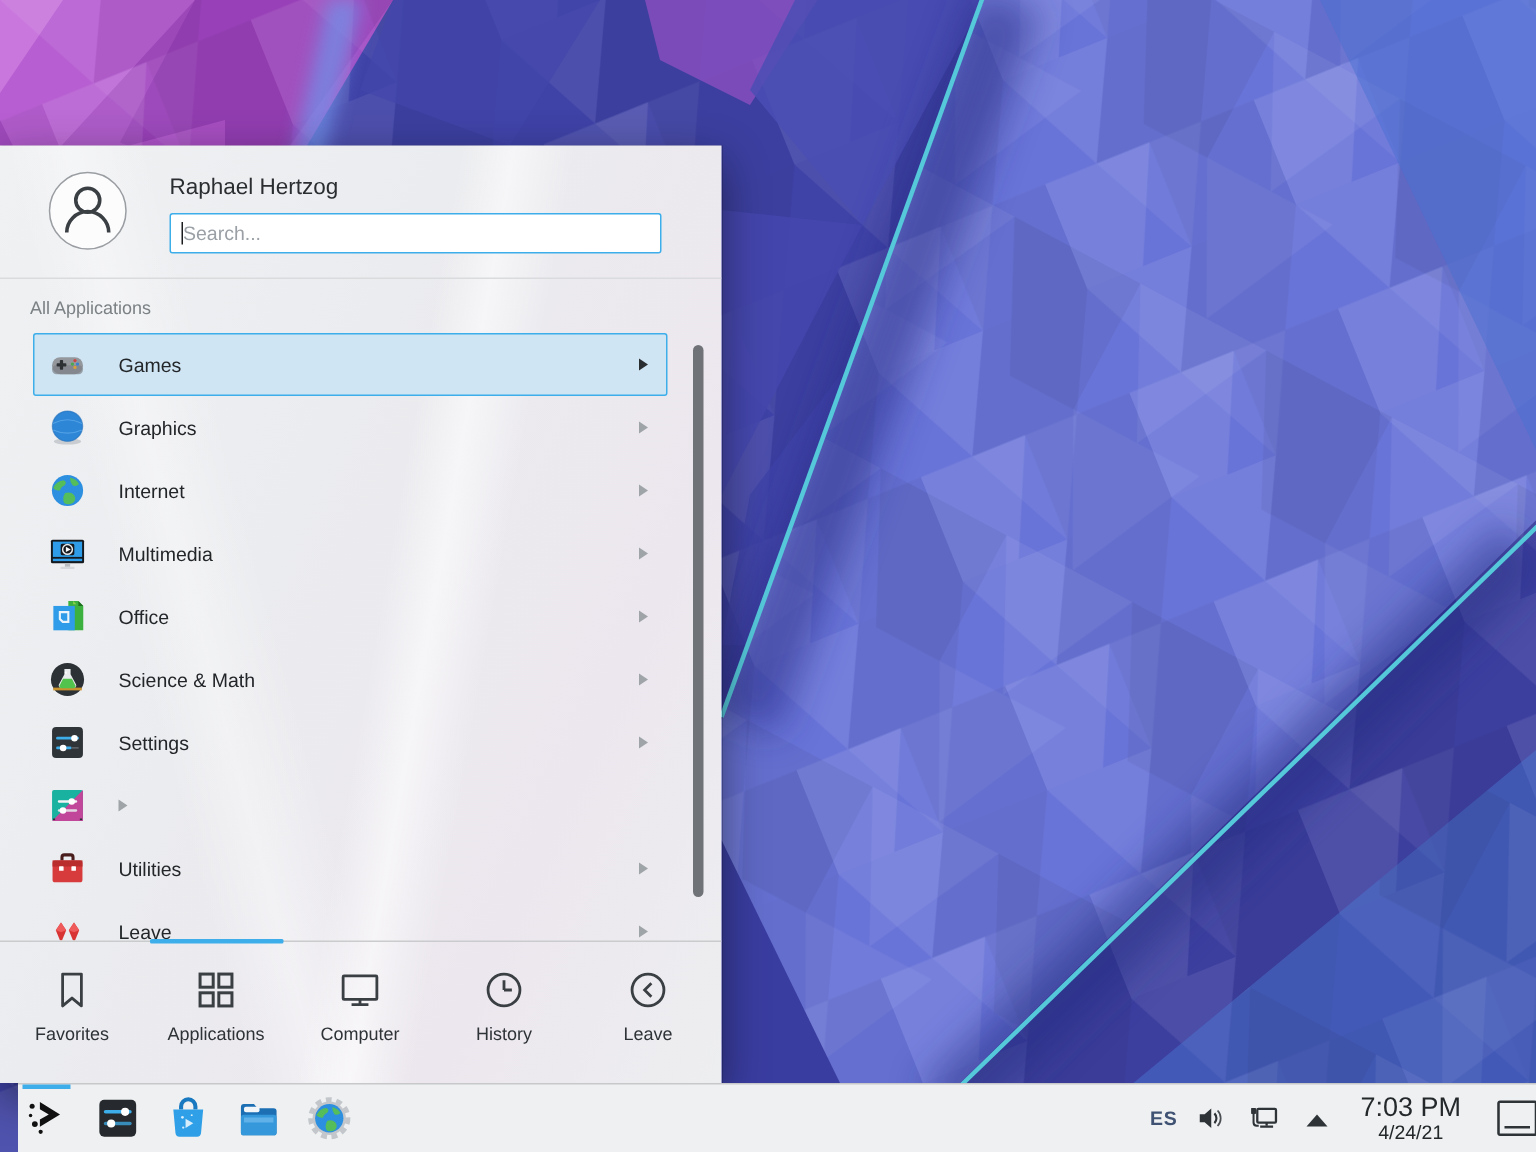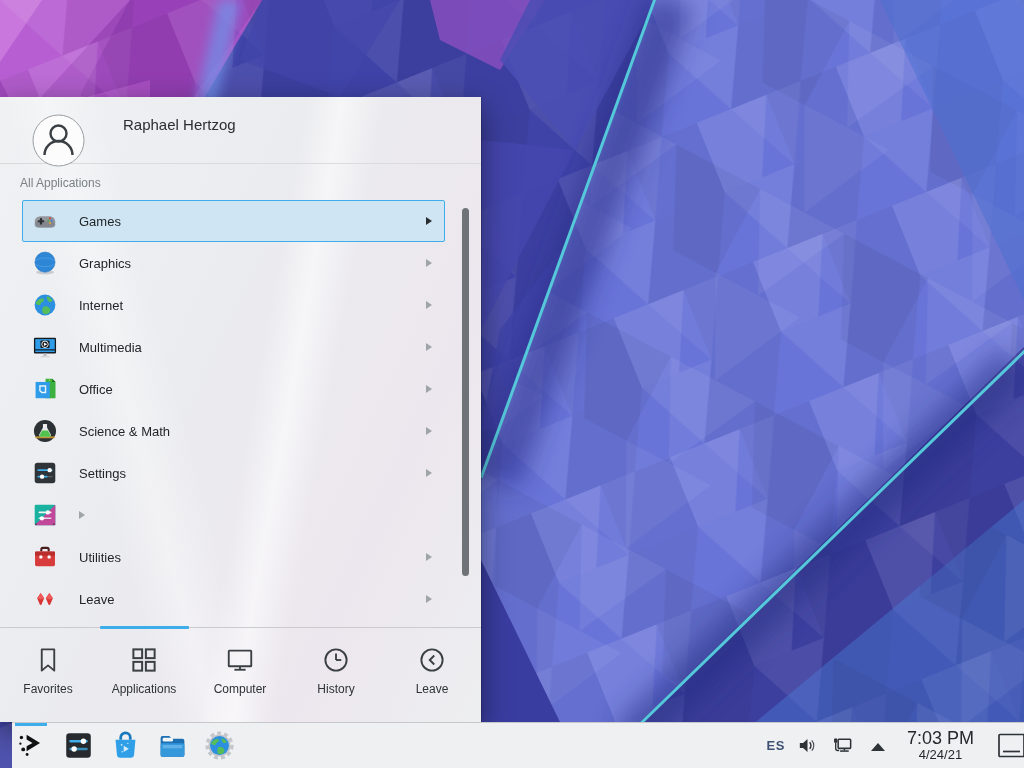--- a/index.html
+++ b/index.html
@@ -14,22 +14,22 @@
     background:linear-gradient(115deg,#f0f1f3 0%,#ebecef 40%,#ece7ee 75%,#edeef0 100%);
     box-shadow:0 10px 28px rgba(0,0,0,.45), 1px 0 0 rgba(0,0,0,.18);
     overflow:hidden; }
   .panel::before { content:""; position:absolute; inset:0; pointer-events:none;
     background:
       linear-gradient(100deg, rgba(255,255,255,0) 52%, rgba(255,255,255,.55) 58%, rgba(255,255,255,0) 65%),
       linear-gradient(75deg, rgba(255,255,255,0) 26%, rgba(255,255,255,.35) 33%, rgba(255,255,255,0) 41%);
   }
   .panel > * { position:relative; }
 
-  .header { display:flex; align-items:flex-start; gap:38px; padding:17px 40px 14px 32px;
-    border-bottom:1px solid #d9dbdd; height:67px; }
+  .header { display:flex; align-items:flex-start; gap:28px; padding:17px 40px 14px 32px;
+    border-bottom:1px solid #d9dbdd; height:89px; }
   .avatar { width:53px; height:53px; flex:0 0 auto; }
   .header-right { flex:1; min-width:0; }
   .user-name { font-size:15px; color:#2b2e31; margin:2px 0 9px 0; }
   .search-box { position:relative; }
   .search-box input { width:100%; height:27px; border:1px solid var(--accent); border-radius:2px;
     background:#fff; padding:0 8px; font-size:13px; font-family:inherit; color:#232629; outline:none; }
   .search-box input::placeholder { color:#9aa0a5; }
   .text-caret { position:absolute; left:8px; top:6px; width:1px; height:15px; background:#1a1c1e; }
 
   .section-label { font-size:12px; color:#7b8184; padding:12px 0 10px 20px; }
@@ -141,20 +141,24 @@
   <div class="header">
     <div class="avatar">
       <svg viewBox="0 0 53 53">
         <circle cx="26.5" cy="26.5" r="25.5" fill="#fcfcfd" stroke="#9a9ea2" stroke-width="1"></circle>
         <circle cx="26.5" cy="19.5" r="8" fill="none" stroke="#3a3f44" stroke-width="2.4"></circle>
         <path d="M12.5,41 a14,14 0 0 1 28,0" fill="none" stroke="#3a3f44" stroke-width="2.4"></path>
       </svg>
     </div>
     <div class="header-right">
       <div class="user-name">Raphael Hertzog</div>
+      <div class="search-box">
+        <input type="text" placeholder="Search..." style="">
+        <div class="text-caret"></div>
+      </div>
     </div>
   </div>
 
   <div class="section-label">All Applications</div>
 
   <div class="app-list">
 
     <div class="app-row selected">
       <span class="app-icon"><svg viewBox="0 0 24 24">
         <rect x="2.5" y="7.5" width="19" height="10.5" rx="5" fill="#94989d"></rect>

